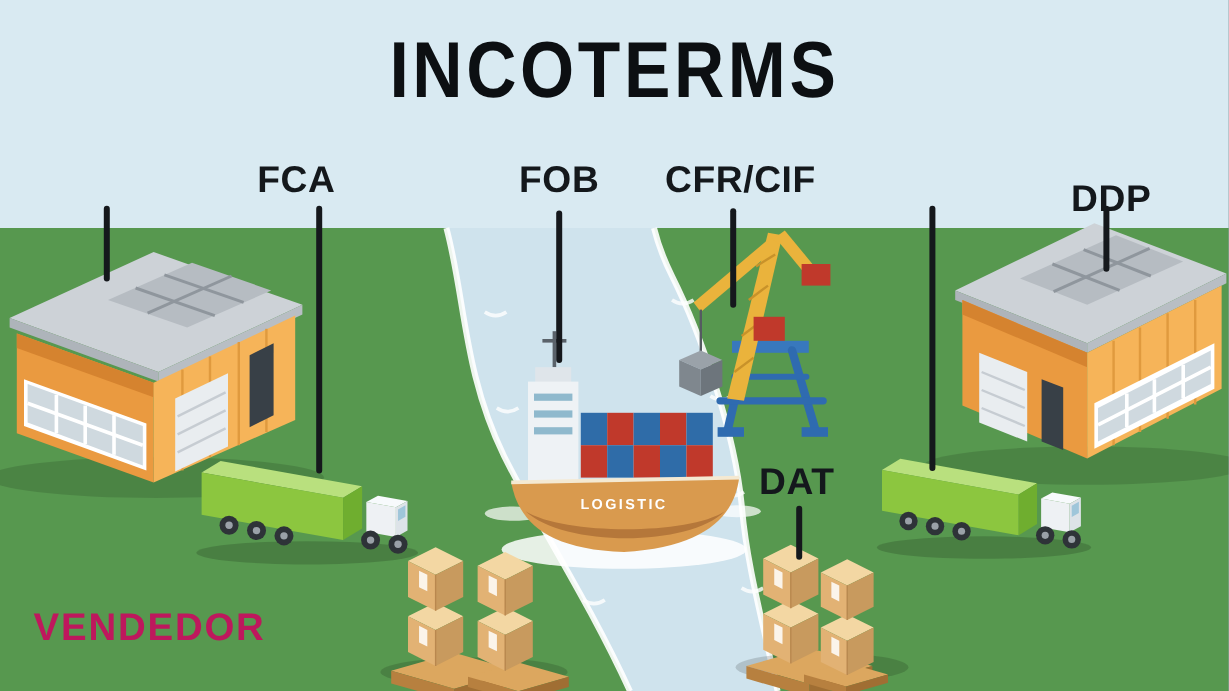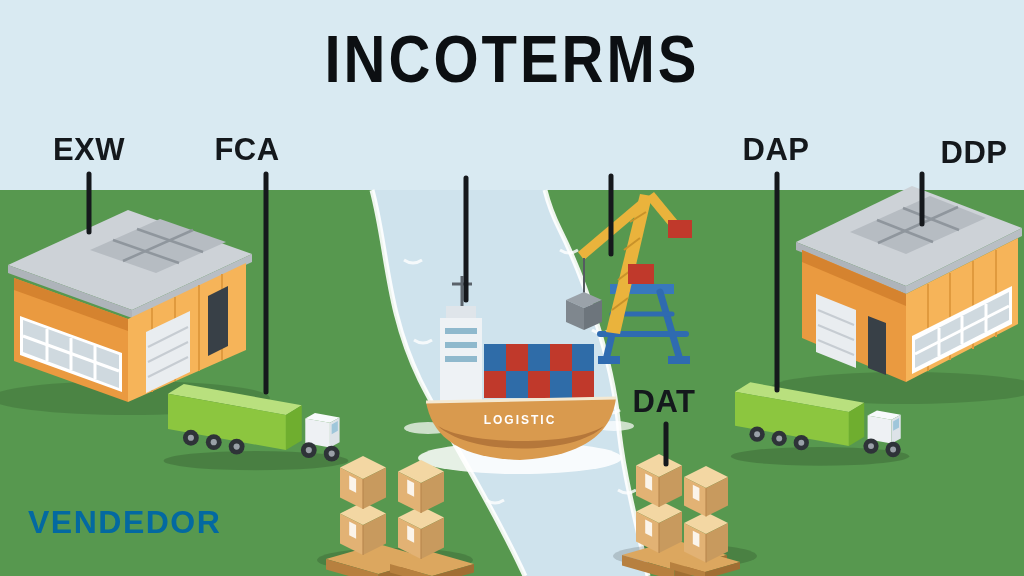--- a/index.html
+++ b/index.html
@@ -15,24 +15,24 @@
   }
   .label{
     position:absolute;transform:translateX(-50%);
     font-weight:700;font-size:31px;color:#14181c;letter-spacing:.5px;white-space:nowrap;
   }
   .label.exw{left:89px;top:132px;}
   .label.fca{left:247px;top:132px;}
   .label.fob{left:466px;top:132px;}
   .label.cfrcif{left:617px;top:132px;}
   .label.dap{left:776px;top:132px;}
-  .label.ddp{left:926px;top:135px;margin-left:48px;}
+  .label.ddp{left:926px;top:148px;}
   .label.dat{left:664px;top:384px;}
   .party{
-    position:absolute;font-weight:600;font-size:32px;letter-spacing:1.5px;color:#0369a1;white-space:nowrap;
+    position:absolute;font-weight:600;font-size:32px;letter-spacing:1.5px;color:#be185d;white-space:nowrap;
   }
   .party.seller{left:28px;top:504px;}
   .party.buyer{left:778px;top:504px;}
 </style>
 </head>
 <body>
 
 <div class="stage">
 
 <svg class="scene" width="1024" height="576" viewBox="0 0 1024 576" xmlns="http://www.w3.org/2000/svg">
@@ -268,21 +268,21 @@
     <line x1="466" y1="178" x2="466" y2="300"></line>
     <line x1="611" y1="176" x2="611" y2="254"></line>
     <line x1="777" y1="174" x2="777" y2="390"></line>
     <line x1="922" y1="174" x2="922" y2="224"></line>
     <line x1="666" y1="424" x2="666" y2="464"></line>
   </g>
 </svg>
 
 <div class="title">INCOTERMS</div>
 
-<div class="label exw">EXW</div>
 <div class="label fca">FCA</div>
-<div class="label dap">DAP</div>
+<div class="label fob">FOB</div>
+<div class="label cfrcif">CFR/CIF</div>
 <div class="label ddp">DDP</div>
 <div class="label dat">DAT</div>
 
 <div class="party seller">VENDEDOR</div>
 
 </div>
 
 </body></html>

